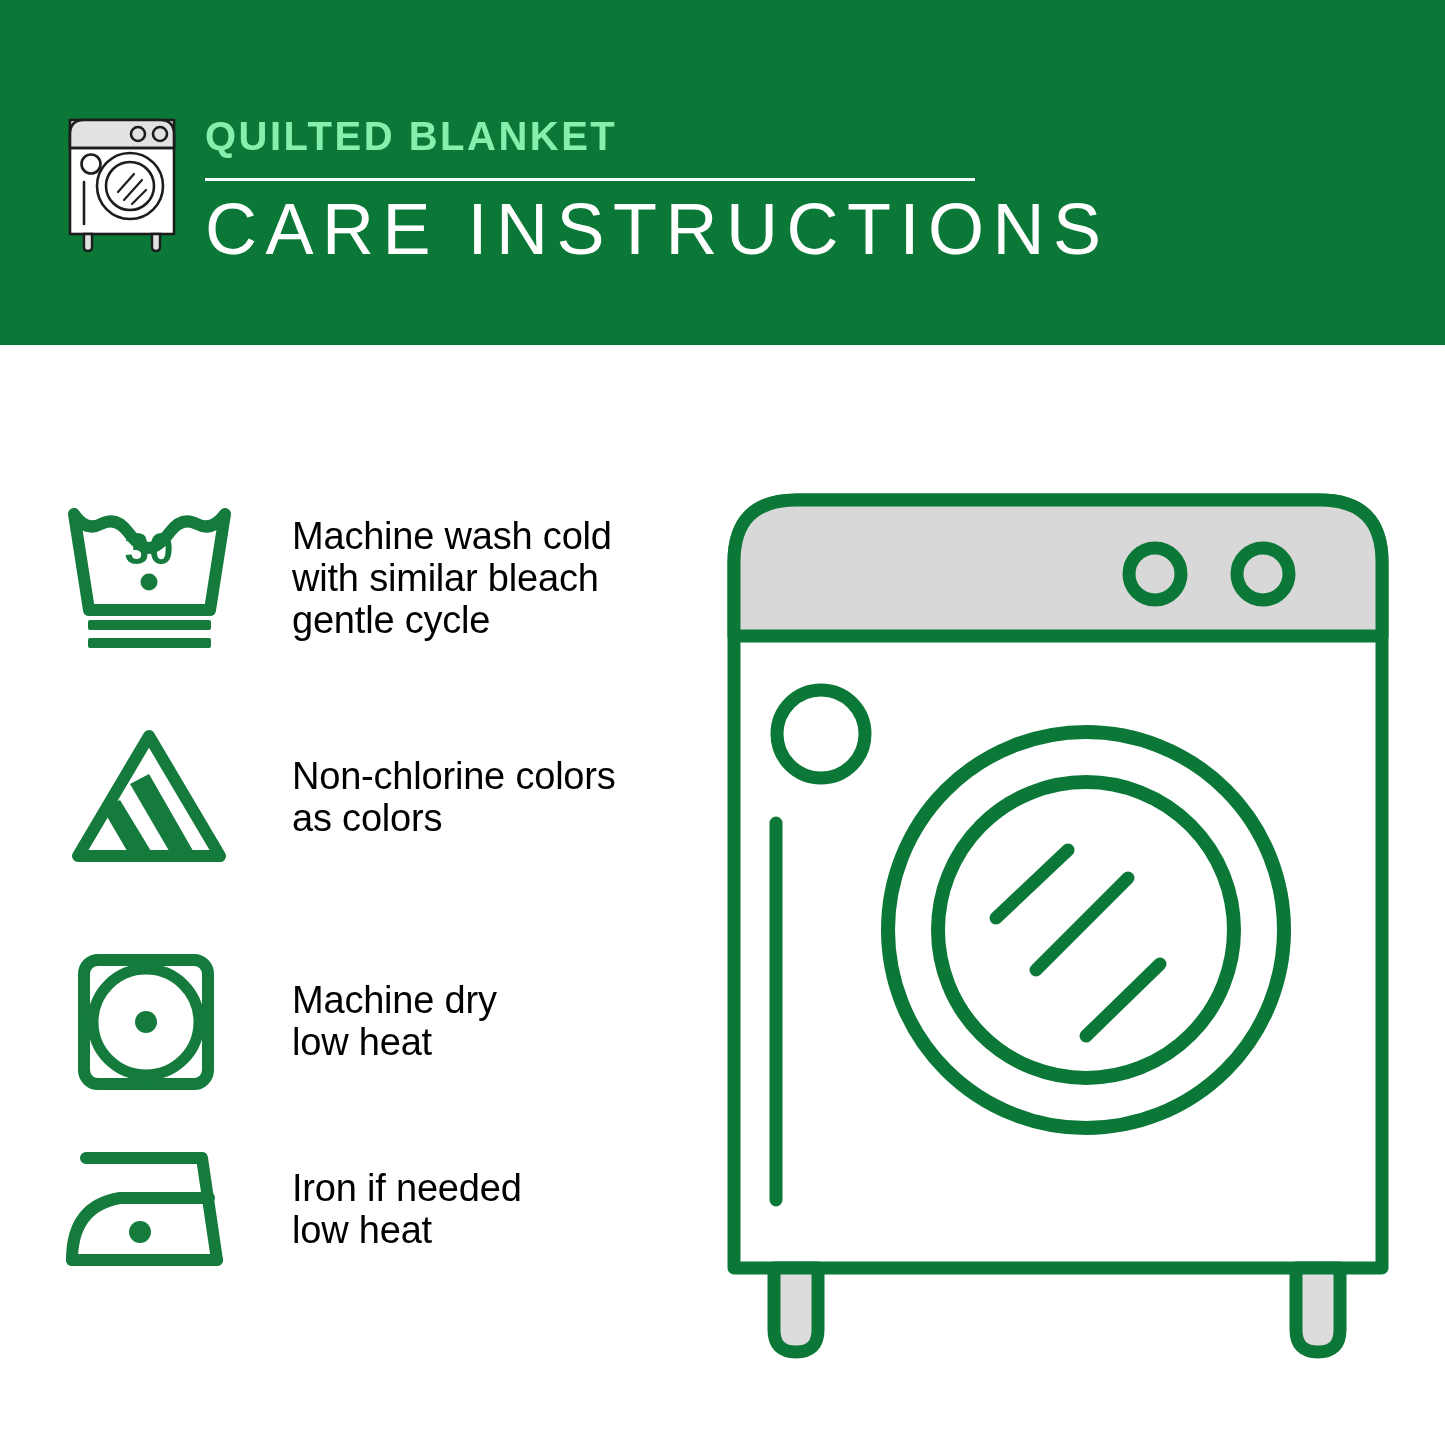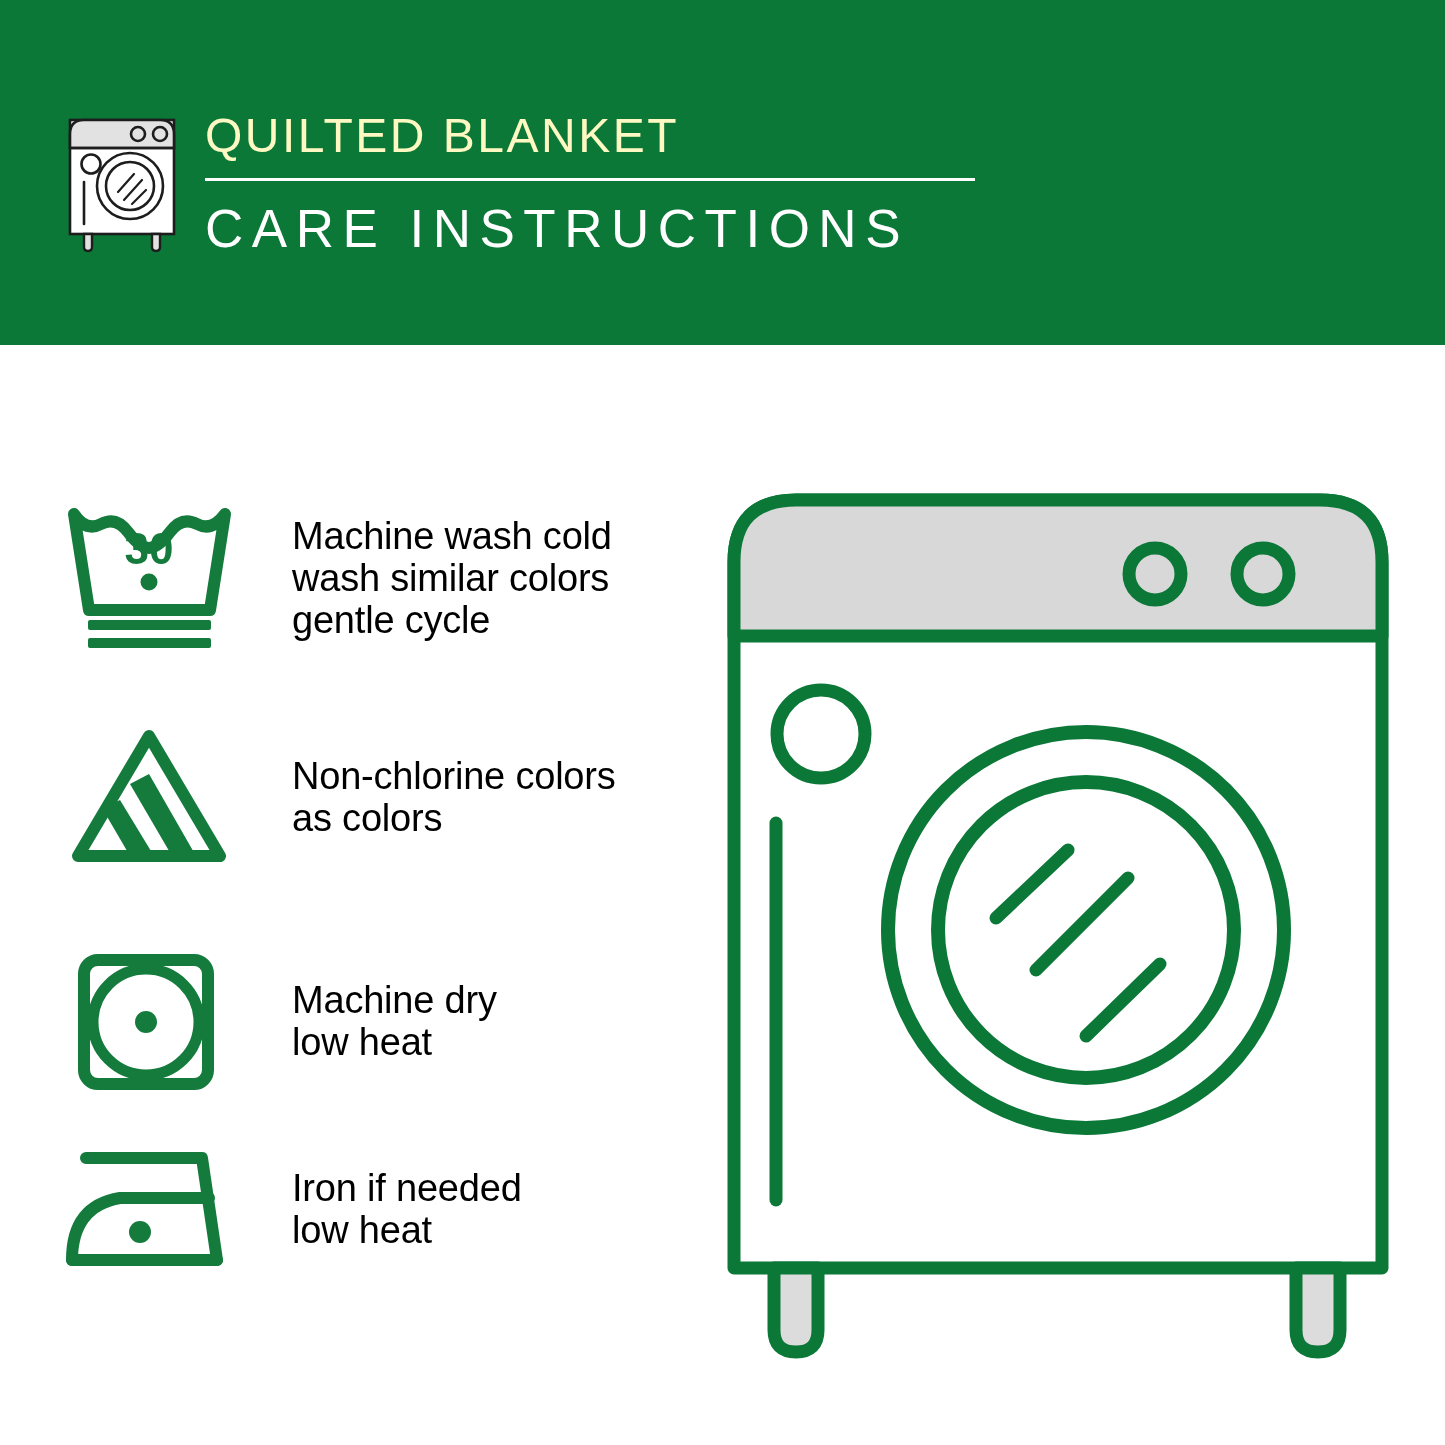--- a/index.html
+++ b/index.html
@@ -34,37 +34,37 @@
     width: 128px;
     height: 150px;
   }
   #header-text-block {
     position: absolute;
     left: 205px;
     top: 100px;
     width: 775px;
   }
   #title-main {
-    color: #fef9c3;
-    font-size: 48px;
+    color: #86efac;
+    font-size: 40px;
     line-height: 72px;
     letter-spacing: 2.5px;
-    font-weight: 400;
+    font-weight: 700;
     white-space: nowrap;
   }
   #title-divider {
     margin-top: 6px;
     width: 770px;
     height: 3px;
     background: #ffffff;
   }
   #title-sub {
     margin-top: 12px;
     color: #ffffff;
-    font-size: 53px;
+    font-size: 72px;
     line-height: 72px;
     letter-spacing: 8.5px;
     font-weight: 400;
     white-space: nowrap;
   }
 
   
   .care-row {
     position: absolute;
     left: 62px;
@@ -144,21 +144,21 @@
       <svg width="175" height="160" viewBox="0 0 175 160">
         <path d="M12 16 L27 112 L148 112 L163 16 Q150 34 135 26 Q120 18 108 34 Q96 50 87 50 Q78 50 66 34 Q54 18 39 26 Q24 34 12 16 Z" fill="none" stroke="#147B3D" stroke-width="12" stroke-linejoin="round" stroke-linecap="round"></path>
         <text x="87" y="66" font-family="'Liberation Sans', sans-serif" font-size="44" font-weight="bold" fill="#147B3D" text-anchor="middle">30</text>
         <circle cx="87" cy="84" r="8.5" fill="#147B3D"></circle>
         <rect x="26" y="122" width="123" height="10" fill="#147B3D" rx="2"></rect>
         <rect x="26" y="140" width="123" height="10" fill="#147B3D" rx="2"></rect>
       </svg>
     </div>
     <div class="care-label">
       <div>Machine wash cold</div>
-      <div>wash similar colors</div>
+      <div>with similar bleach</div>
       <div>gentle cycle</div>
     </div>
   </div>
 
   <div class="care-row" id="row-bleach">
     <div class="care-symbol">
       <svg width="175" height="150" viewBox="0 0 175 150">
         <path d="M87 14 L158 134 L16 134 Z" fill="none" stroke="#147B3D" stroke-width="12" stroke-linejoin="round"></path>
         <path d="M87 52 L134 134 L110 134 L68 62 Z" fill="#147B3D"></path>
         <path d="M58 78 L92 134 L68 134 L40 86 Z" fill="#147B3D"></path>

